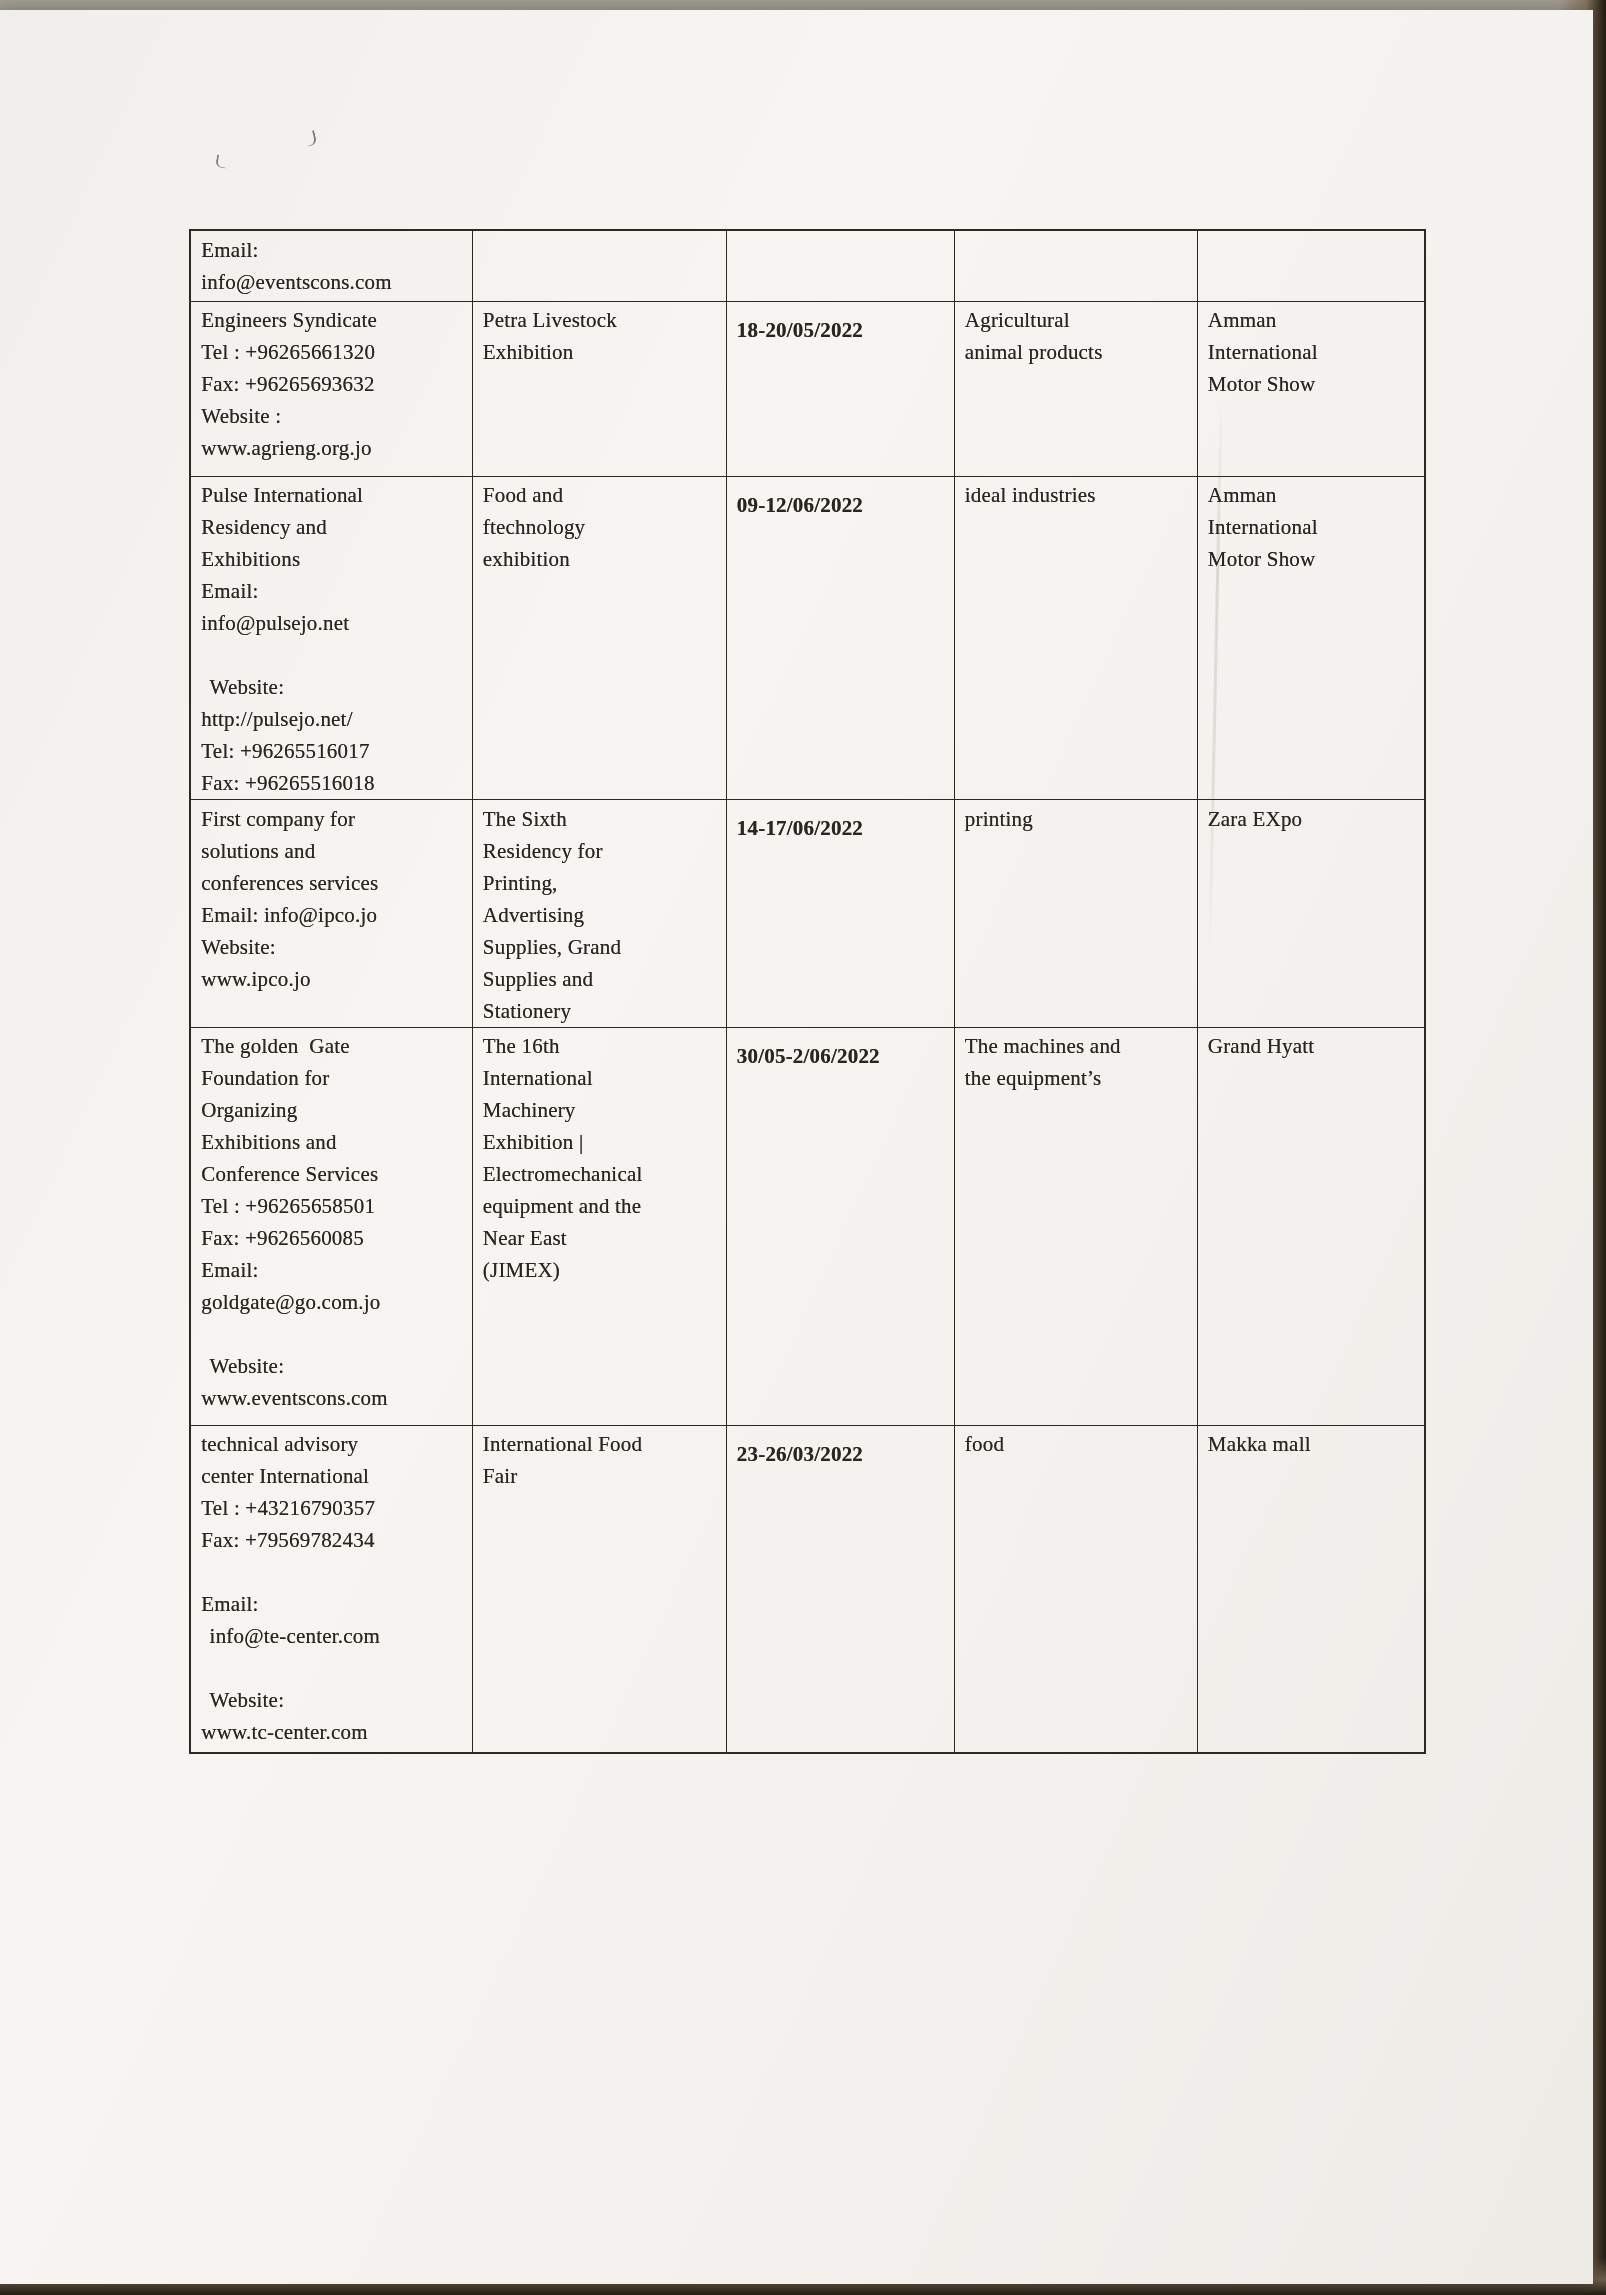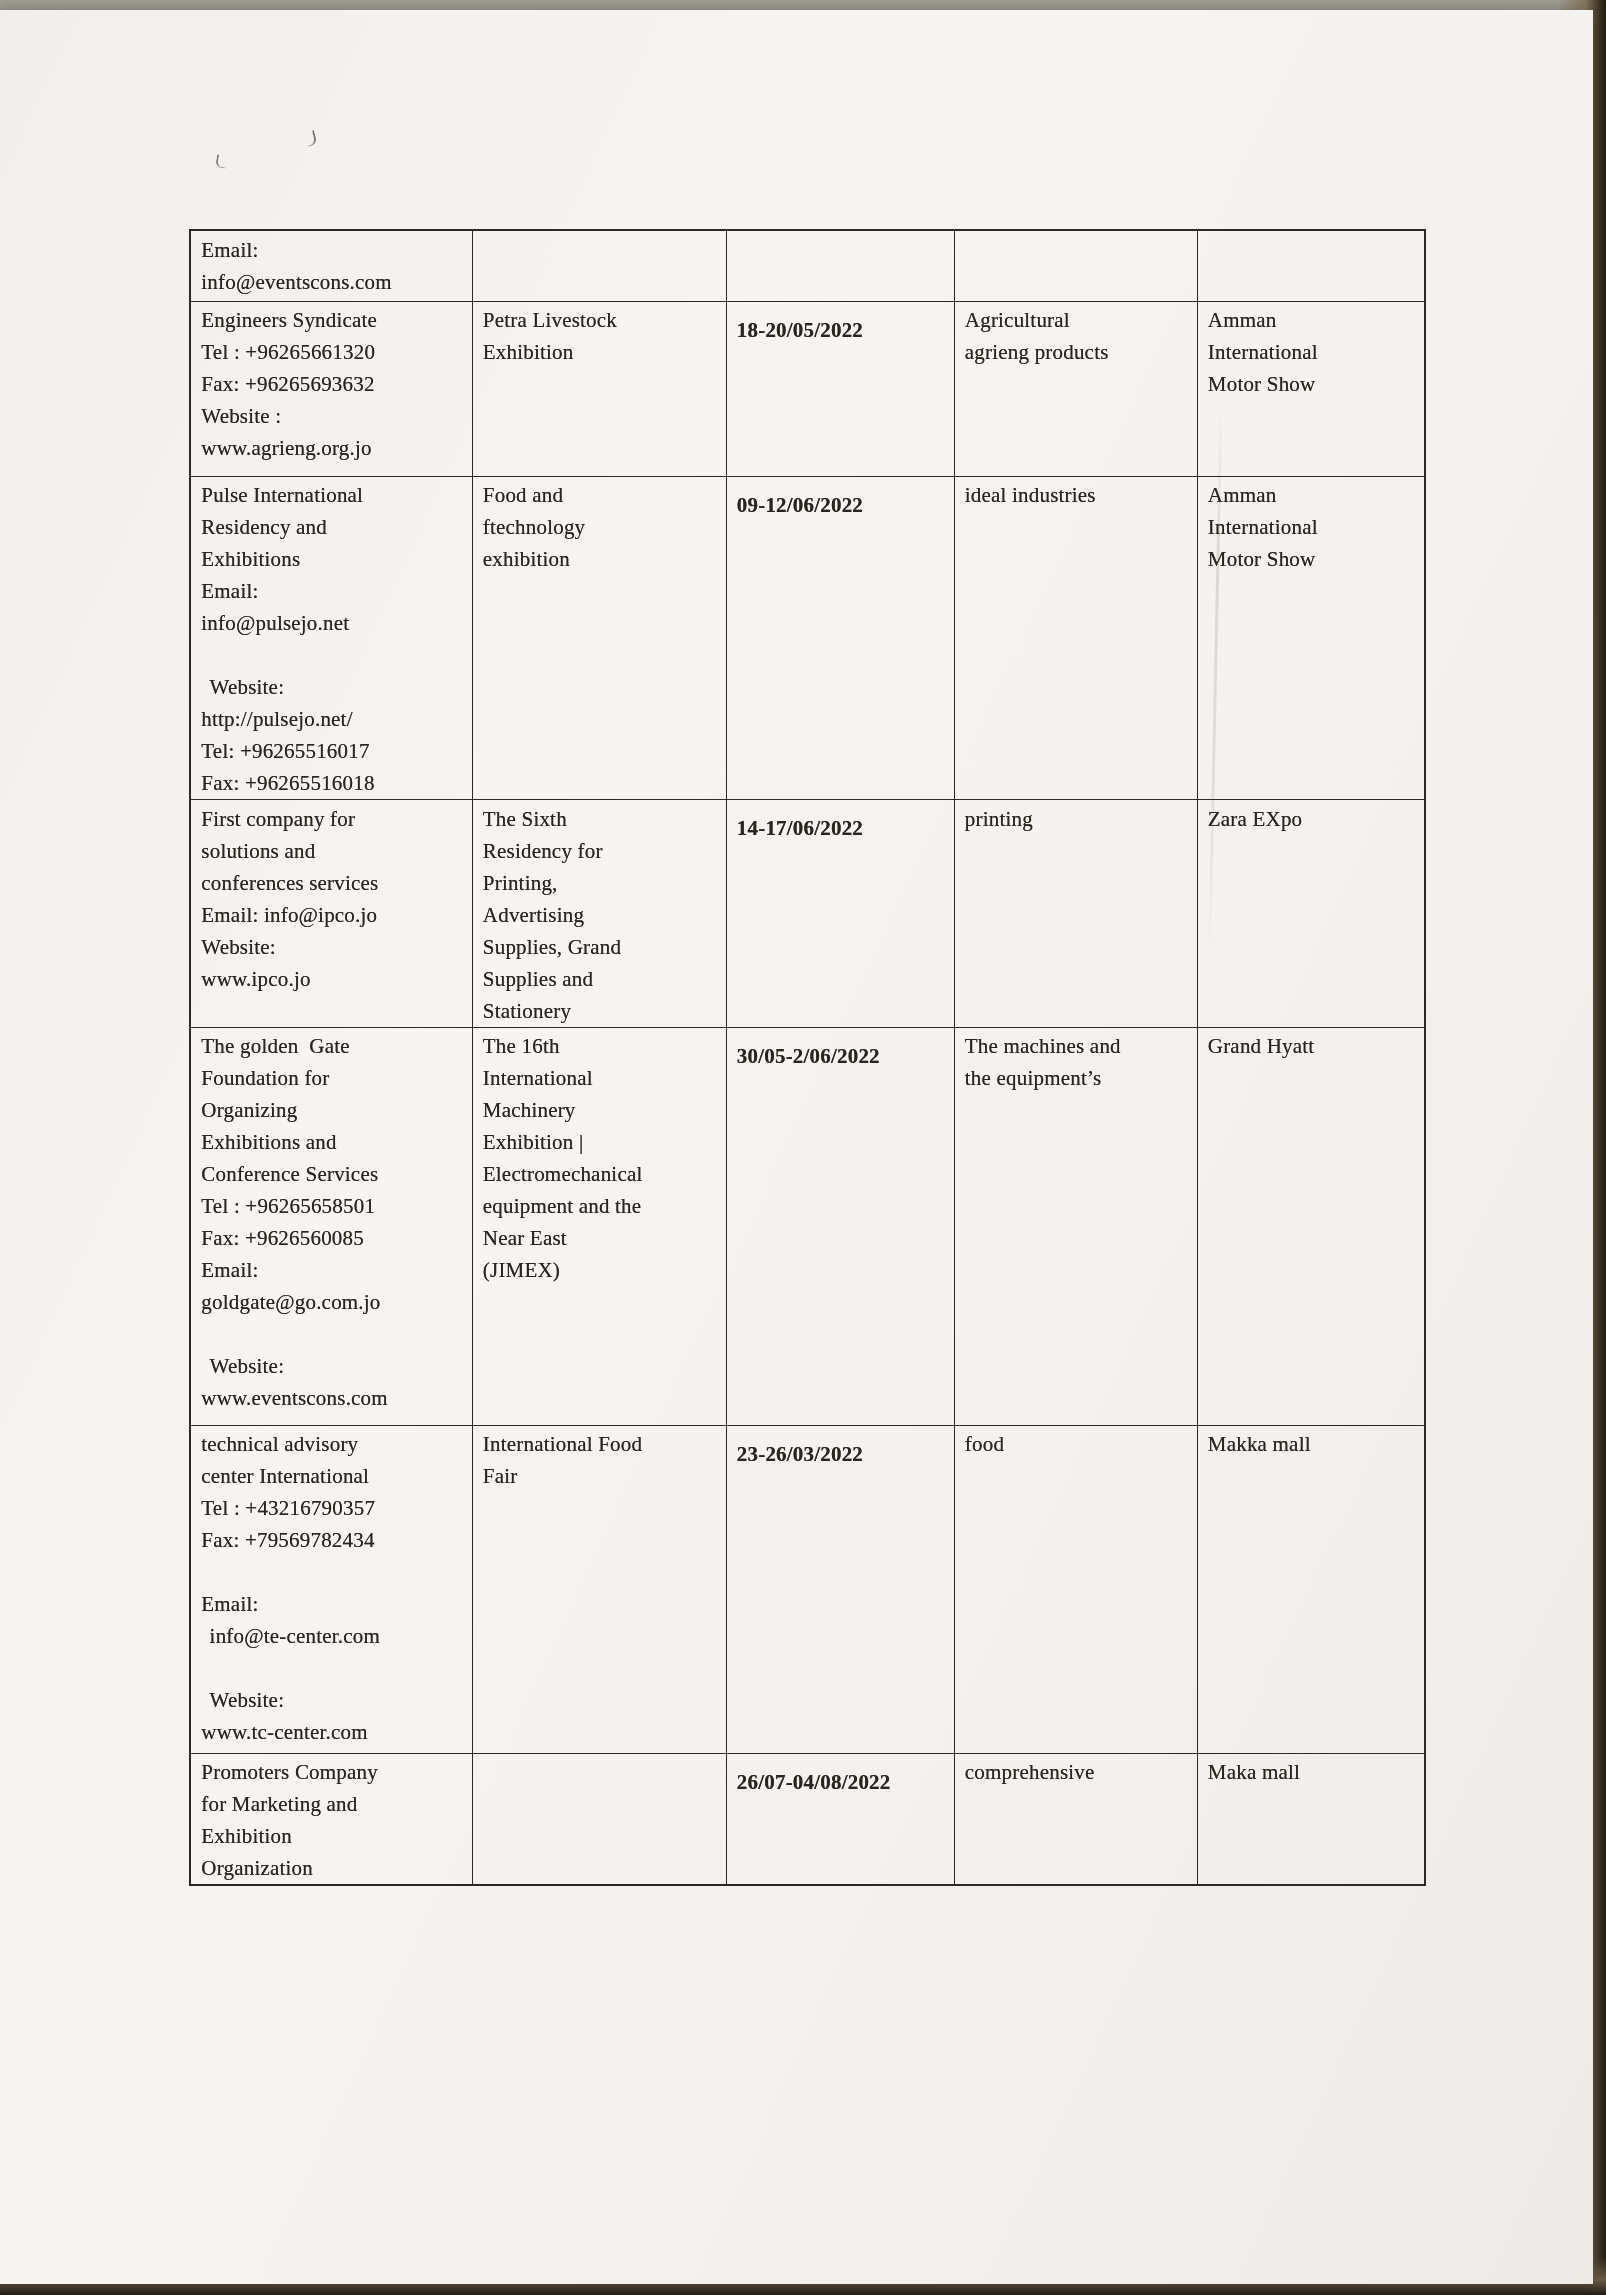--- a/index.html
+++ b/index.html
@@ -78,21 +78,21 @@
             </td>
           <td class="event">
               <div class="line">Petra Livestock</div>
               <div class="line">Exhibition</div>
             </td>
           <td class="date">
               <div class="line">18-20/05/2022</div>
             </td>
           <td class="category">
               <div class="line">Agricultural</div>
-              <div class="line">agrieng products</div>
+              <div class="line">animal products</div>
             </td>
           <td class="venue">
               <div class="line">Amman</div>
               <div class="line">International</div>
               <div class="line">Motor Show</div>
             </td>
         </tr>
         <tr class="r3">
           <td class="company">
               <div class="line">Pulse International</div>
@@ -207,35 +207,17 @@
           <td class="date">
               <div class="line">23-26/03/2022</div>
             </td>
           <td class="category">
               <div class="line">food</div>
             </td>
           <td class="venue">
               <div class="line">Makka mall</div>
             </td>
         </tr>
-        <tr class="r7">
-          <td class="company">
-              <div class="line">Promoters Company</div>
-              <div class="line">for Marketing and</div>
-              <div class="line">Exhibition</div>
-              <div class="line">Organization</div>
-            </td>
-          <td class="event"></td>
-          <td class="date">
-              <div class="line">26/07-04/08/2022</div>
-            </td>
-          <td class="category">
-              <div class="line">comprehensive</div>
-            </td>
-          <td class="venue">
-              <div class="line">Maka mall</div>
-            </td>
-        </tr>
       </tbody>
     </table>
   </div>
 </div>
 
 
 </body></html>

